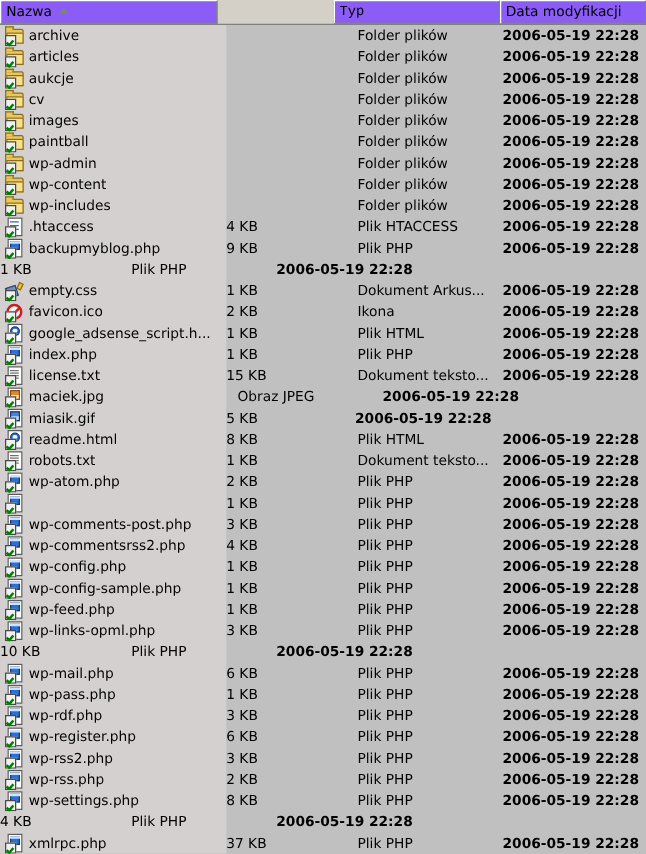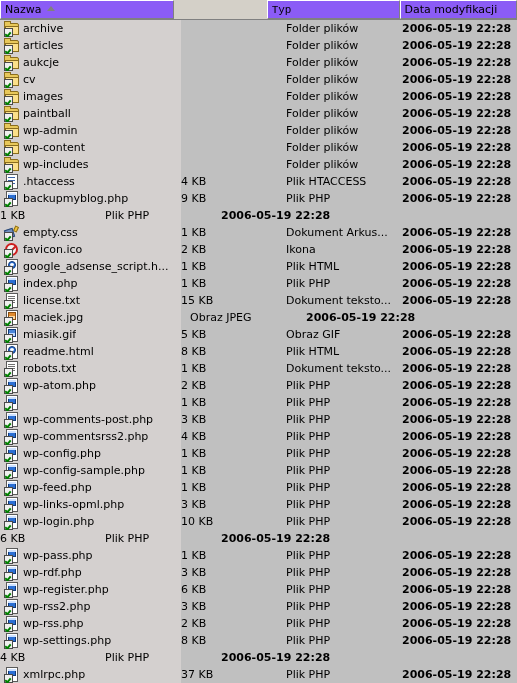--- a/index.html
+++ b/index.html
@@ -585,21 +585,20 @@
           <div class="cell cell-name">
             <span class="icon icon-page icon-gif">
               <span class="p-sheet"></span>
               <span class="p-mark"></span>
               <span class="p-mark2"></span>
               <span class="chk"></span>
             </span>
             <span class="fname">miasik.gif</span>
           </div>
           <div class="cell cell-size">5 KB</div>
-          <div class="cell cell-type">Obraz GIF</div>
           <div class="cell cell-date">2006-05-19 22:28</div>
         </div>
         <div class="file-row">
           <div class="cell cell-name">
             <span class="icon icon-page icon-html">
               <span class="p-sheet"></span>
               <span class="p-mark"></span>
               <span class="p-mark2"></span>
               <span class="chk"></span>
             </span>
@@ -727,34 +726,34 @@
               <span class="p-mark2"></span>
               <span class="chk"></span>
             </span>
             <span class="fname">wp-links-opml.php</span>
           </div>
           <div class="cell cell-size">3 KB</div>
           <div class="cell cell-type">Plik PHP</div>
           <div class="cell cell-date">2006-05-19 22:28</div>
         </div>
         <div class="file-row">
-          <div class="cell cell-name">
-            <span class="icon icon-page icon-php">
-              <span class="p-sheet"></span>
-              <span class="p-mark"></span>
-              <span class="p-mark2"></span>
-              <span class="chk"></span>
-            </span>
-            <span class="fname">wp-login.php</span>
-          </div>
           <div class="cell cell-size">10 KB</div>
           <div class="cell cell-type">Plik PHP</div>
           <div class="cell cell-date">2006-05-19 22:28</div>
         </div>
         <div class="file-row">
+          <div class="cell cell-name">
+            <span class="icon icon-page icon-php">
+              <span class="p-sheet"></span>
+              <span class="p-mark"></span>
+              <span class="p-mark2"></span>
+              <span class="chk"></span>
+            </span>
+            <span class="fname">wp-mail.php</span>
+          </div>
           <div class="cell cell-size">6 KB</div>
           <div class="cell cell-type">Plik PHP</div>
           <div class="cell cell-date">2006-05-19 22:28</div>
         </div>
         <div class="file-row">
           <div class="cell cell-name">
             <span class="icon icon-page icon-php">
               <span class="p-sheet"></span>
               <span class="p-mark"></span>
               <span class="p-mark2"></span>

